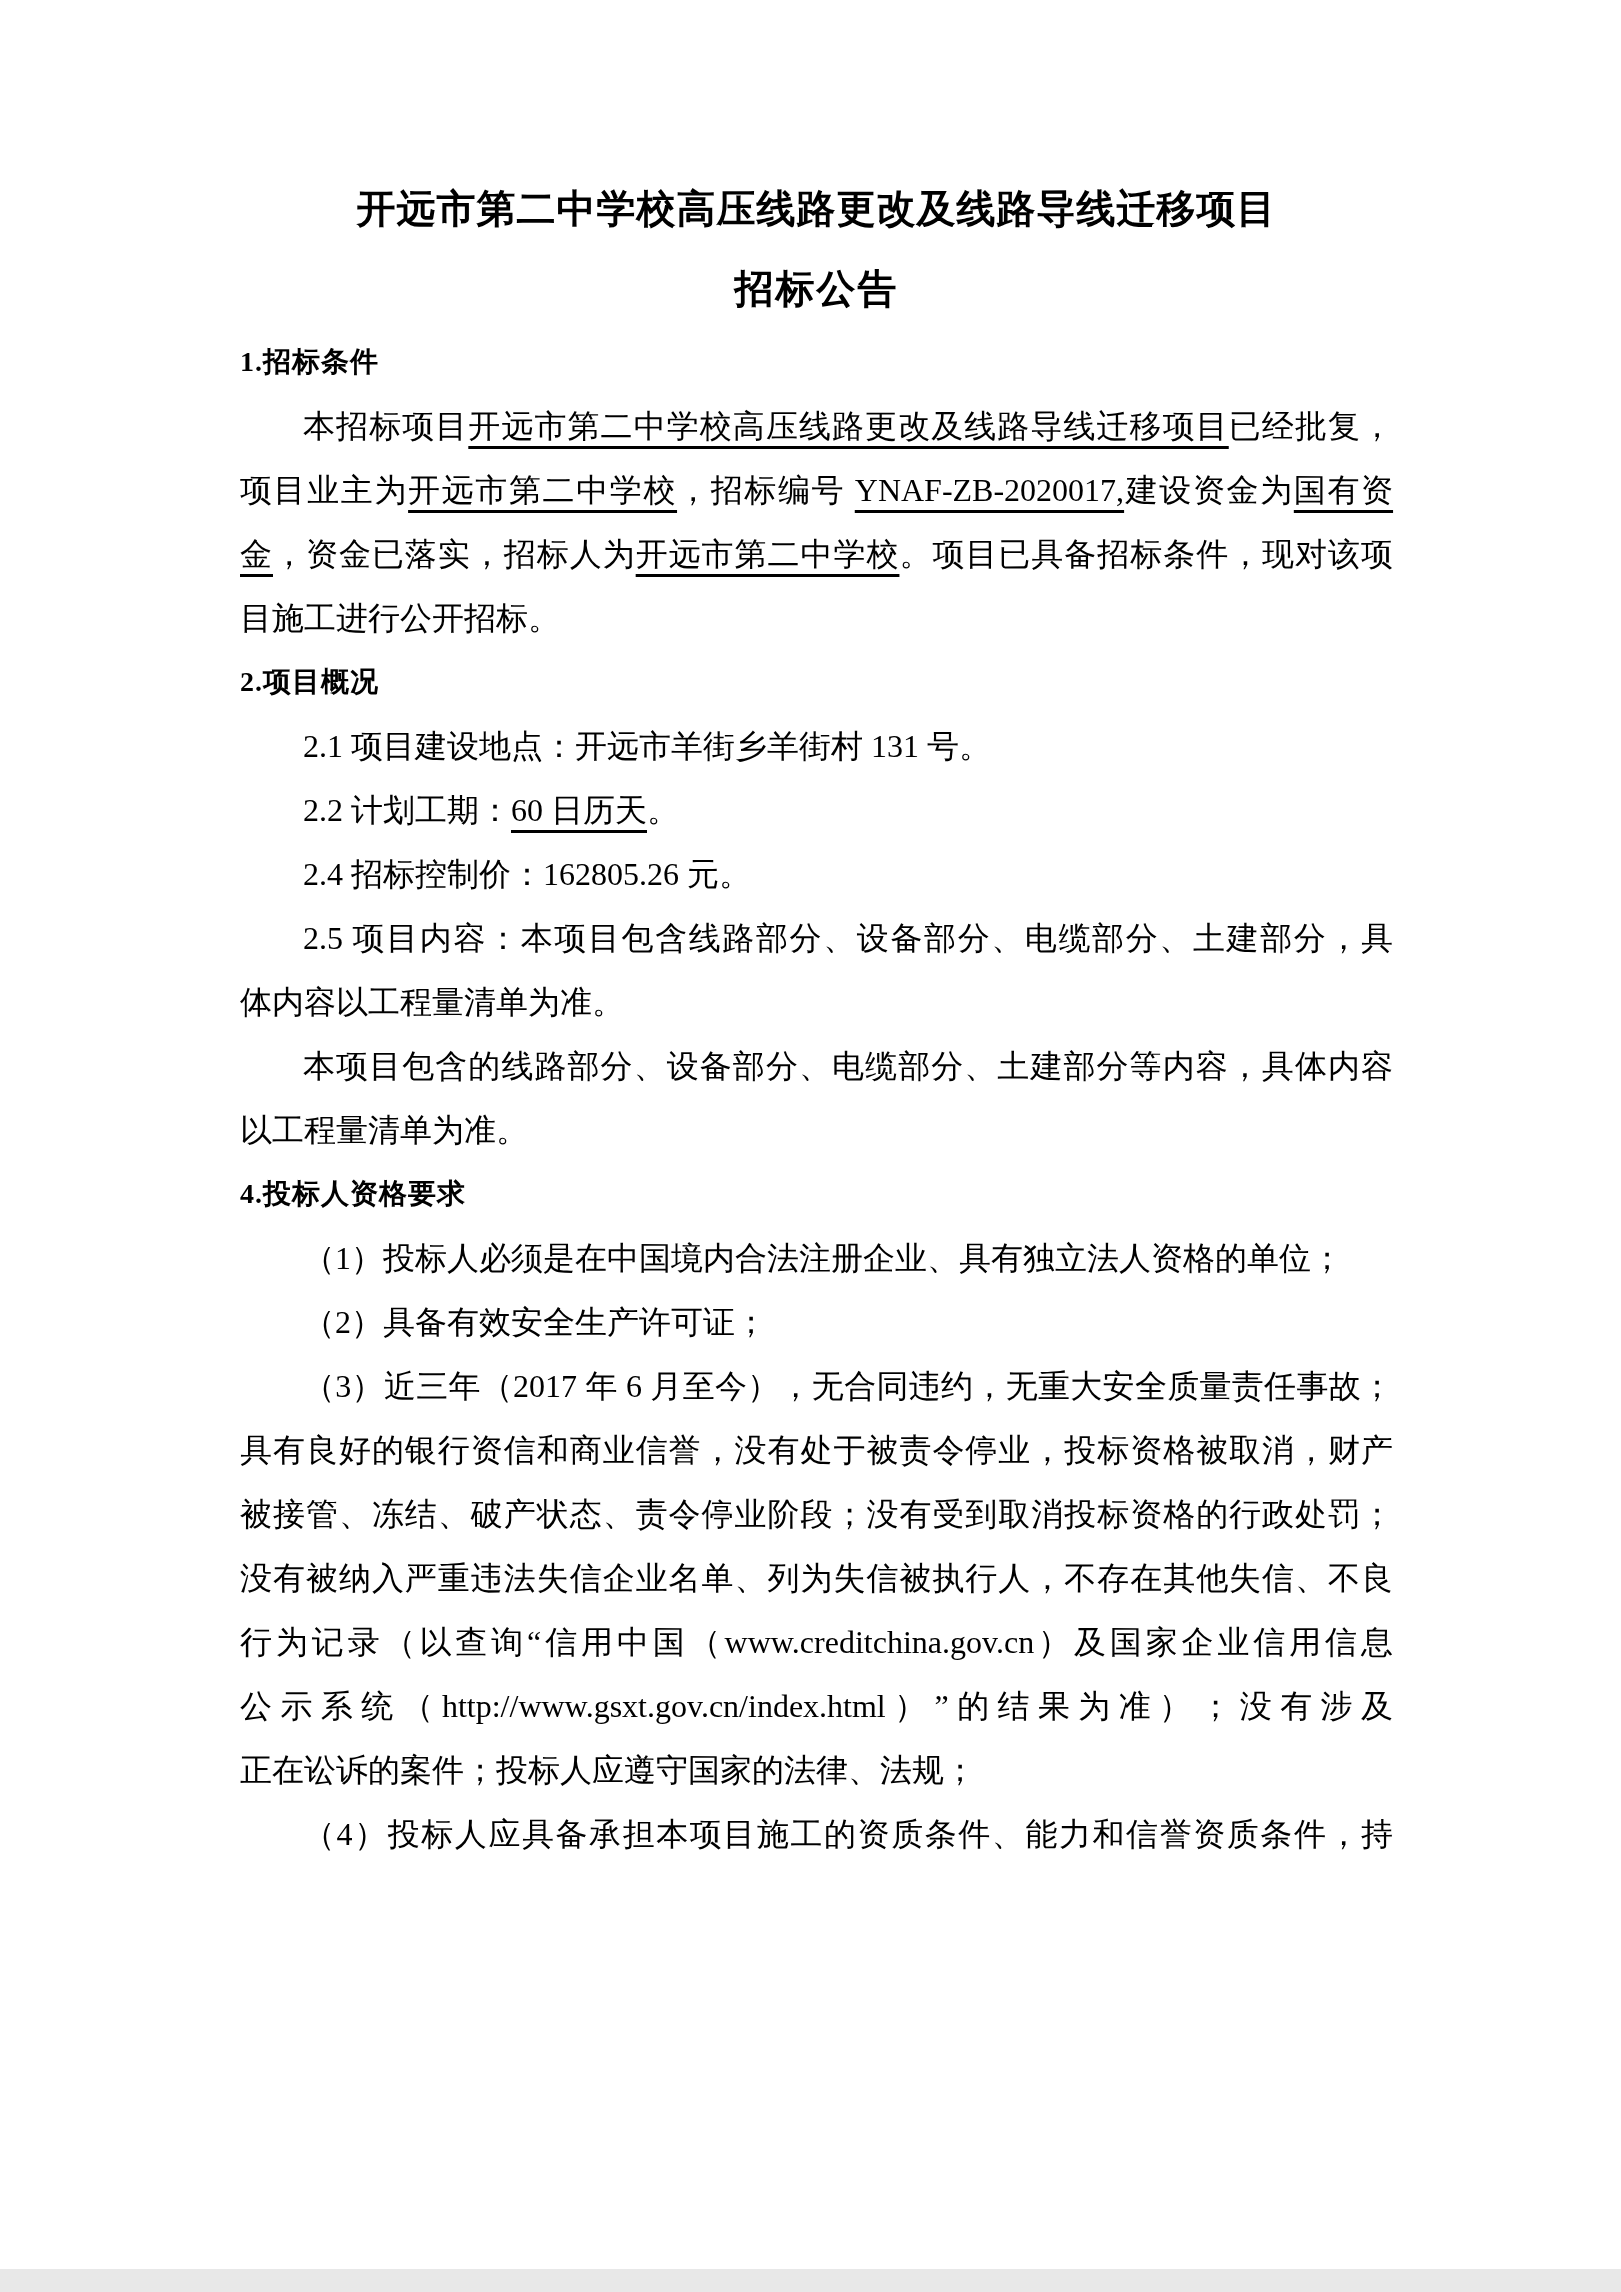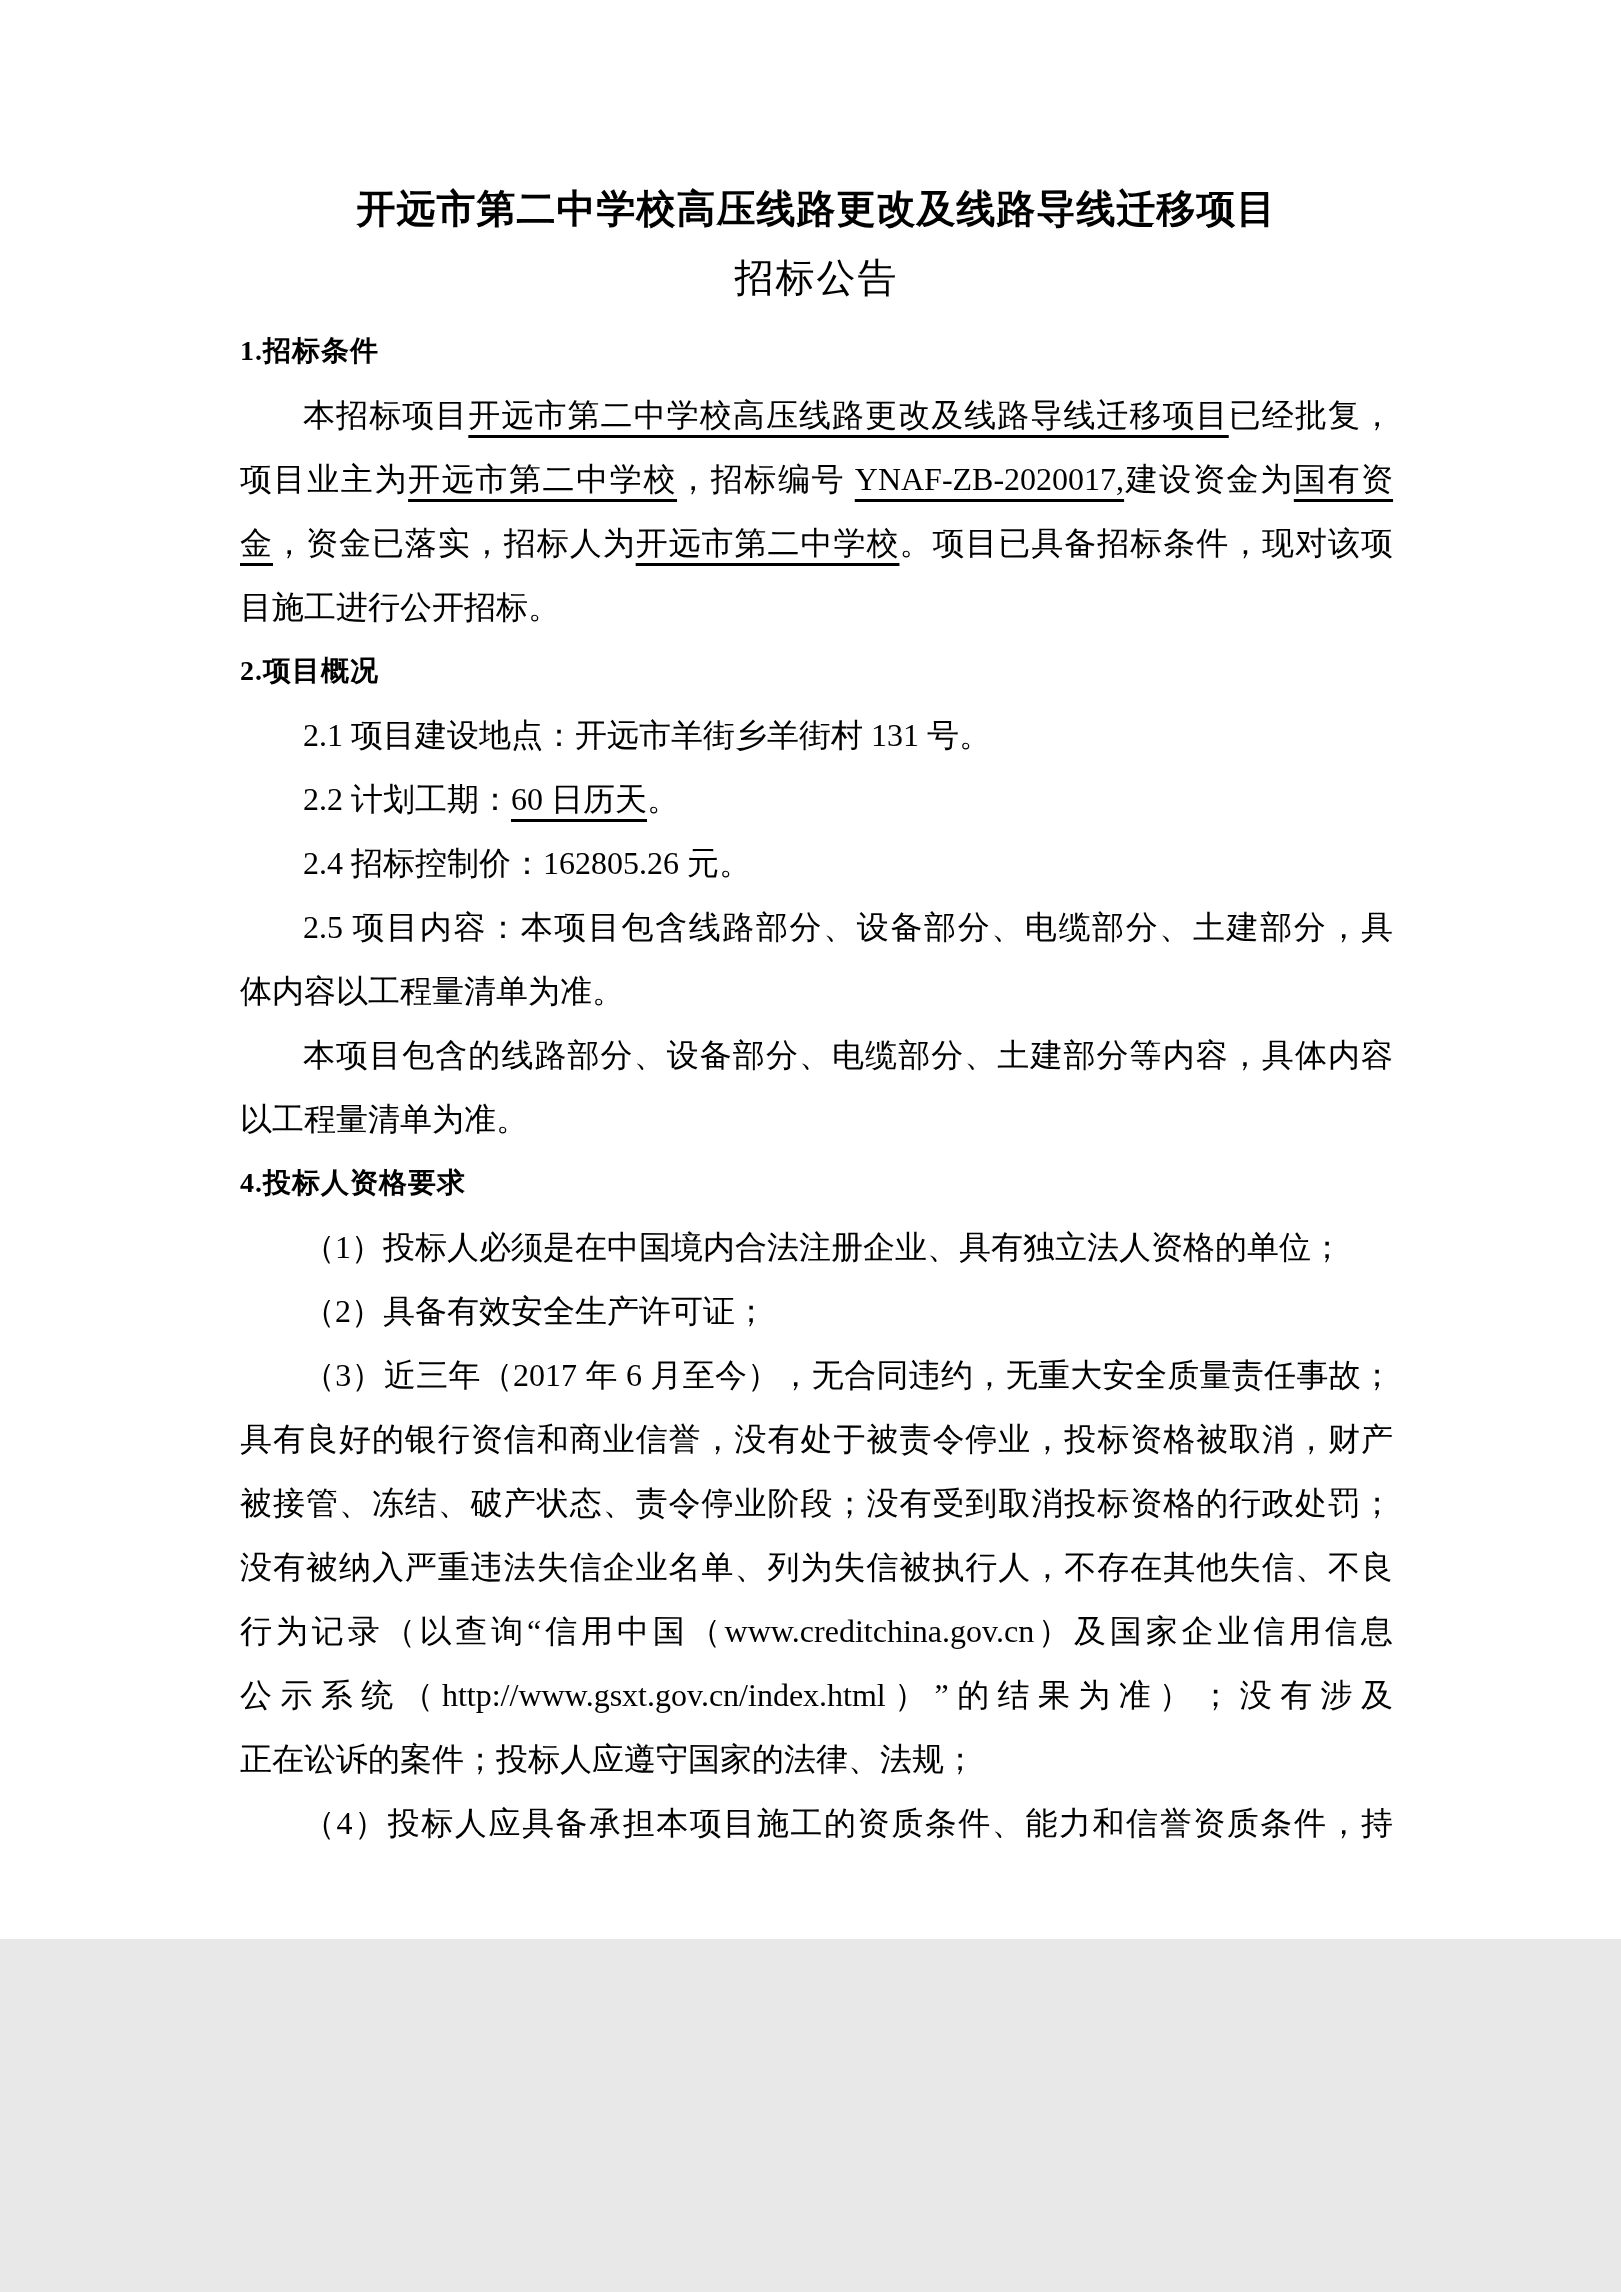--- a/index.html
+++ b/index.html
@@ -3,42 +3,42 @@
 <meta charset="utf-8">
 <style>
   html, body {
     margin: 0;
     padding: 0;
     background: #e8e8e8;
   }
   .page {
     position: relative;
     width: 1621px;
-    height: 1939px;
+    height: 2269px;
     margin: 0 auto;
     background: #ffffff;
     box-sizing: border-box;
     padding: 186px 228px 0 240px;
     color: #000000;
     font-family: "Liberation Serif", "DejaVu Serif", serif;
     overflow: hidden;
   }
   .doc-title {
     font-size: 39px;
     font-weight: bold;
     line-height: 45px;
     text-align: center;
     letter-spacing: 1px;
   }
   .doc-subtitle {
     font-size: 39px;
-    font-weight: normal;
+    font-weight: bold;
     line-height: 45px;
     text-align: center;
-    margin-top: 24px;
+    margin-top: 35px;
     letter-spacing: 2px;
   }
   .doc-body {
     margin-top: 18.6px;
   }
   .sec-heading {
     font-size: 28px;
     font-weight: bold;
     line-height: 64px;
     letter-spacing: 1px;

